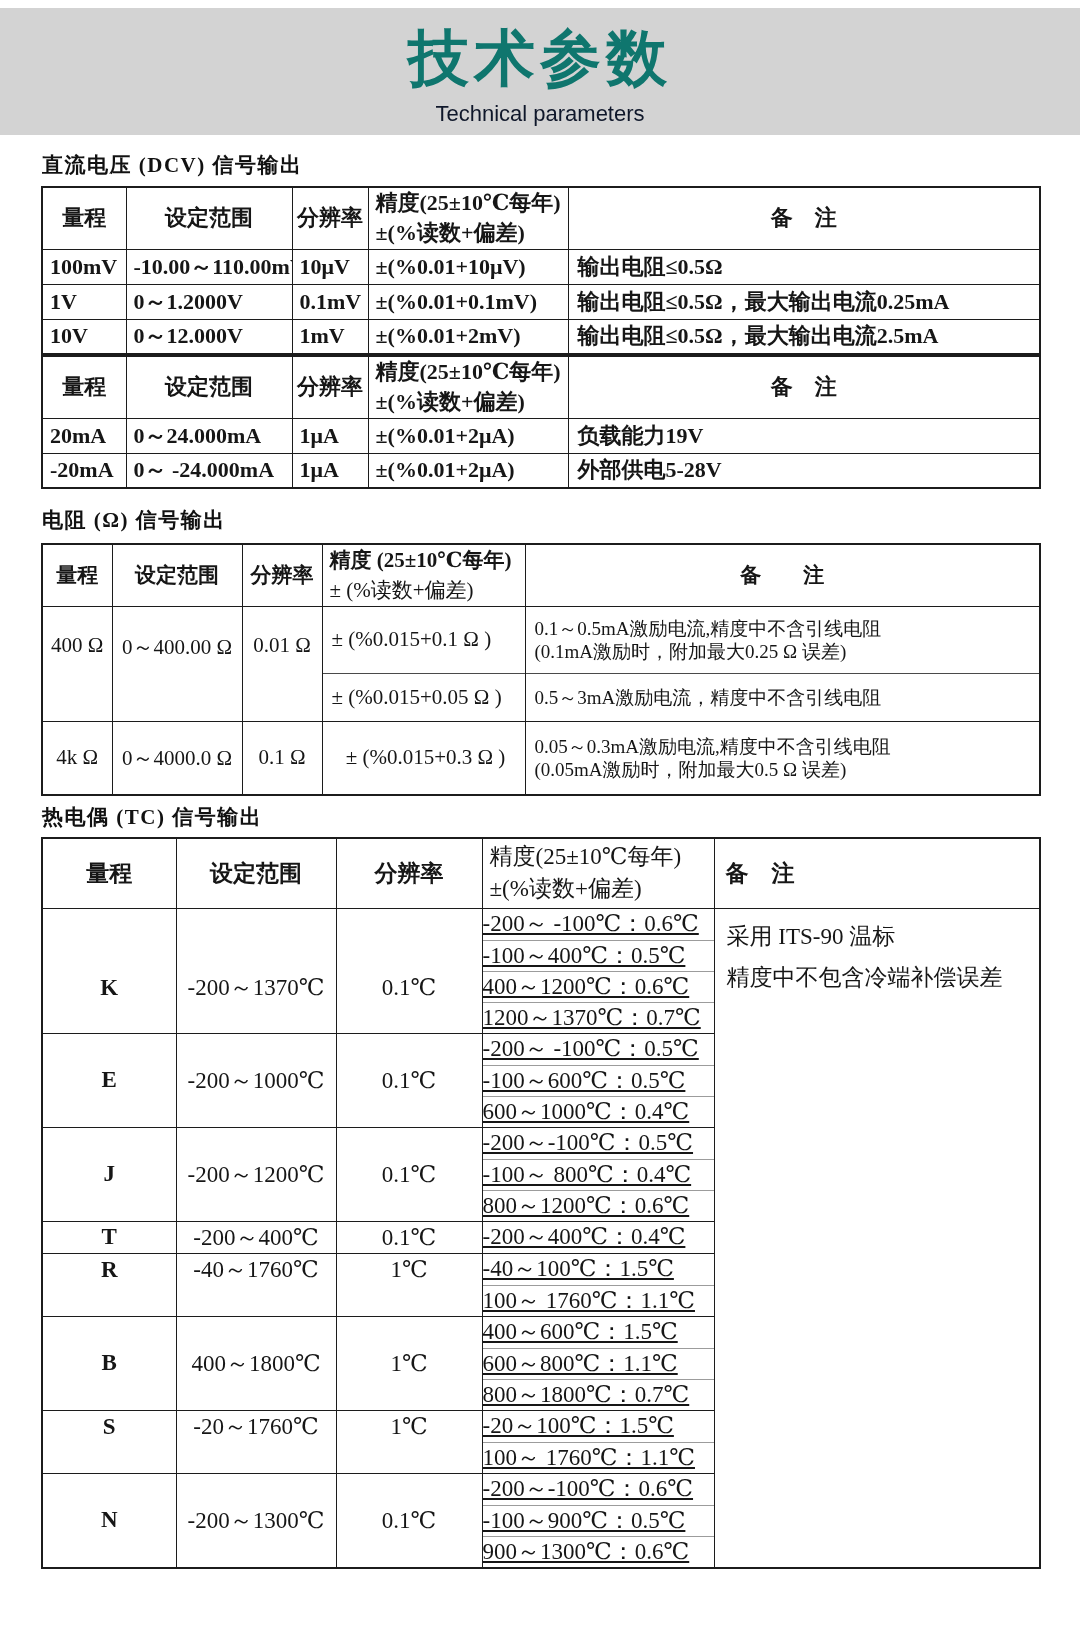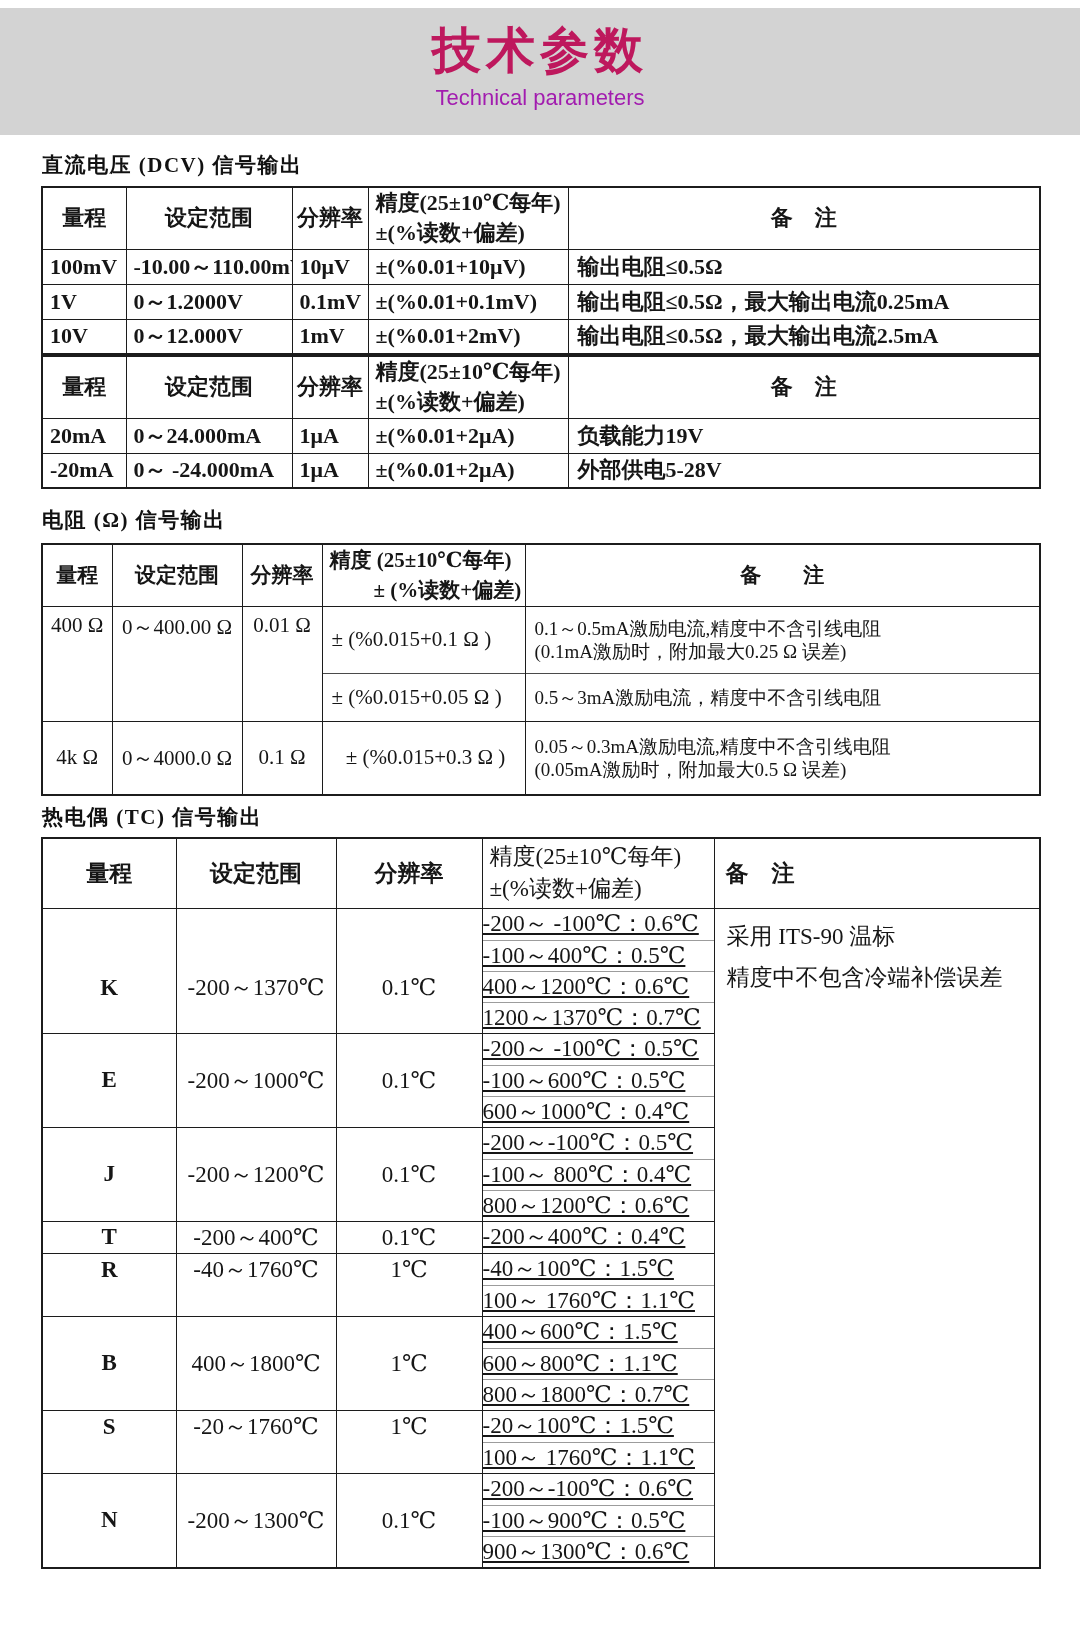--- a/index.html
+++ b/index.html
@@ -6,25 +6,25 @@
   html,body { background:#ffffff; }
   body {
     width:1080px; height:1633px; overflow:hidden;
     font-family:"Liberation Serif","DejaVu Serif",serif;
     color:#161616;
   }
   
   .banner { margin-top:8px; height:127px; background:#d3d3d3; text-align:center; }
   .banner-title {
     padding-top:10px; font-family:"Liberation Sans","DejaVu Sans",sans-serif;
-    font-weight:bold; font-size:49px; letter-spacing:5px; color:#be185d;
+    font-weight:bold; font-size:61px; letter-spacing:5px; color:#0f766e;
   }
   .banner-sub {
     font-family:"Liberation Sans","DejaVu Sans",sans-serif;
-    font-size:22px; color:#a21caf; margin-top:1px;
+    font-size:22px; color:#0f172a; margin-top:1px;
   }
   
   .content { margin-left:41px; width:1000px; }
   .sec-title { font-size:21px; font-weight:bold; letter-spacing:1.5px; color:#111; }
   #st-dcv { margin:16px 0 7px 1px; }
   #st-dca { margin:20px 0 7px 1px; }
   #st-ohm { margin:17px 0 9px 1px; }
   #st-tc  { margin:7px 0 6px 1px; }
 
   table { border-collapse:collapse; table-layout:fixed; width:1000px; border:2px solid #1c1c1c; }
@@ -34,23 +34,23 @@
   .acc-h div { white-space:nowrap; }
 
   
   .sig th { height:62px; font-size:22px; }
   .sig td { height:35px; font-size:22px; text-align:left; padding-left:7px; white-space:nowrap;font-weight:bold; }
   .sig td.remark { font-weight:bold; padding-left:9px; }
 
   
   .ohm th { height:62px; font-size:21px; }
   .ohm .acc-h { font-weight:bold; }
-  .ohm .acc-h .thin { font-weight:bold;margin-left:44px; }
+  .ohm .acc-h .thin { font-weight:normal; }
   .ohm td { font-size:21px; white-space:nowrap; }
-  .ohm td.vtop { vertical-align:top; padding-top:6px; }
+  .ohm td.vtop { vertical-align:top; padding-top:26px; }
   .ohm td.stack { padding:0; vertical-align:top; text-align:left;margin-top:38px; }
   .osub { display:flex; flex-direction:column; justify-content:center; padding-left:9px; }
   .osub.s1 { height:66px; }
   .osub.s2 { height:48px; border-top:1px solid #4a4a4a; }
   .orem div { font-size:19px; line-height:23px; white-space:nowrap; }
   .ohm td.remcell { text-align:left; padding-left:9px; height:74px; }
   .ohm td.remcell div { font-size:19px; line-height:23px; white-space:nowrap; }
   .ohm td.acc { text-align:center; padding-left:4px; font-size:21px; }
 
   

